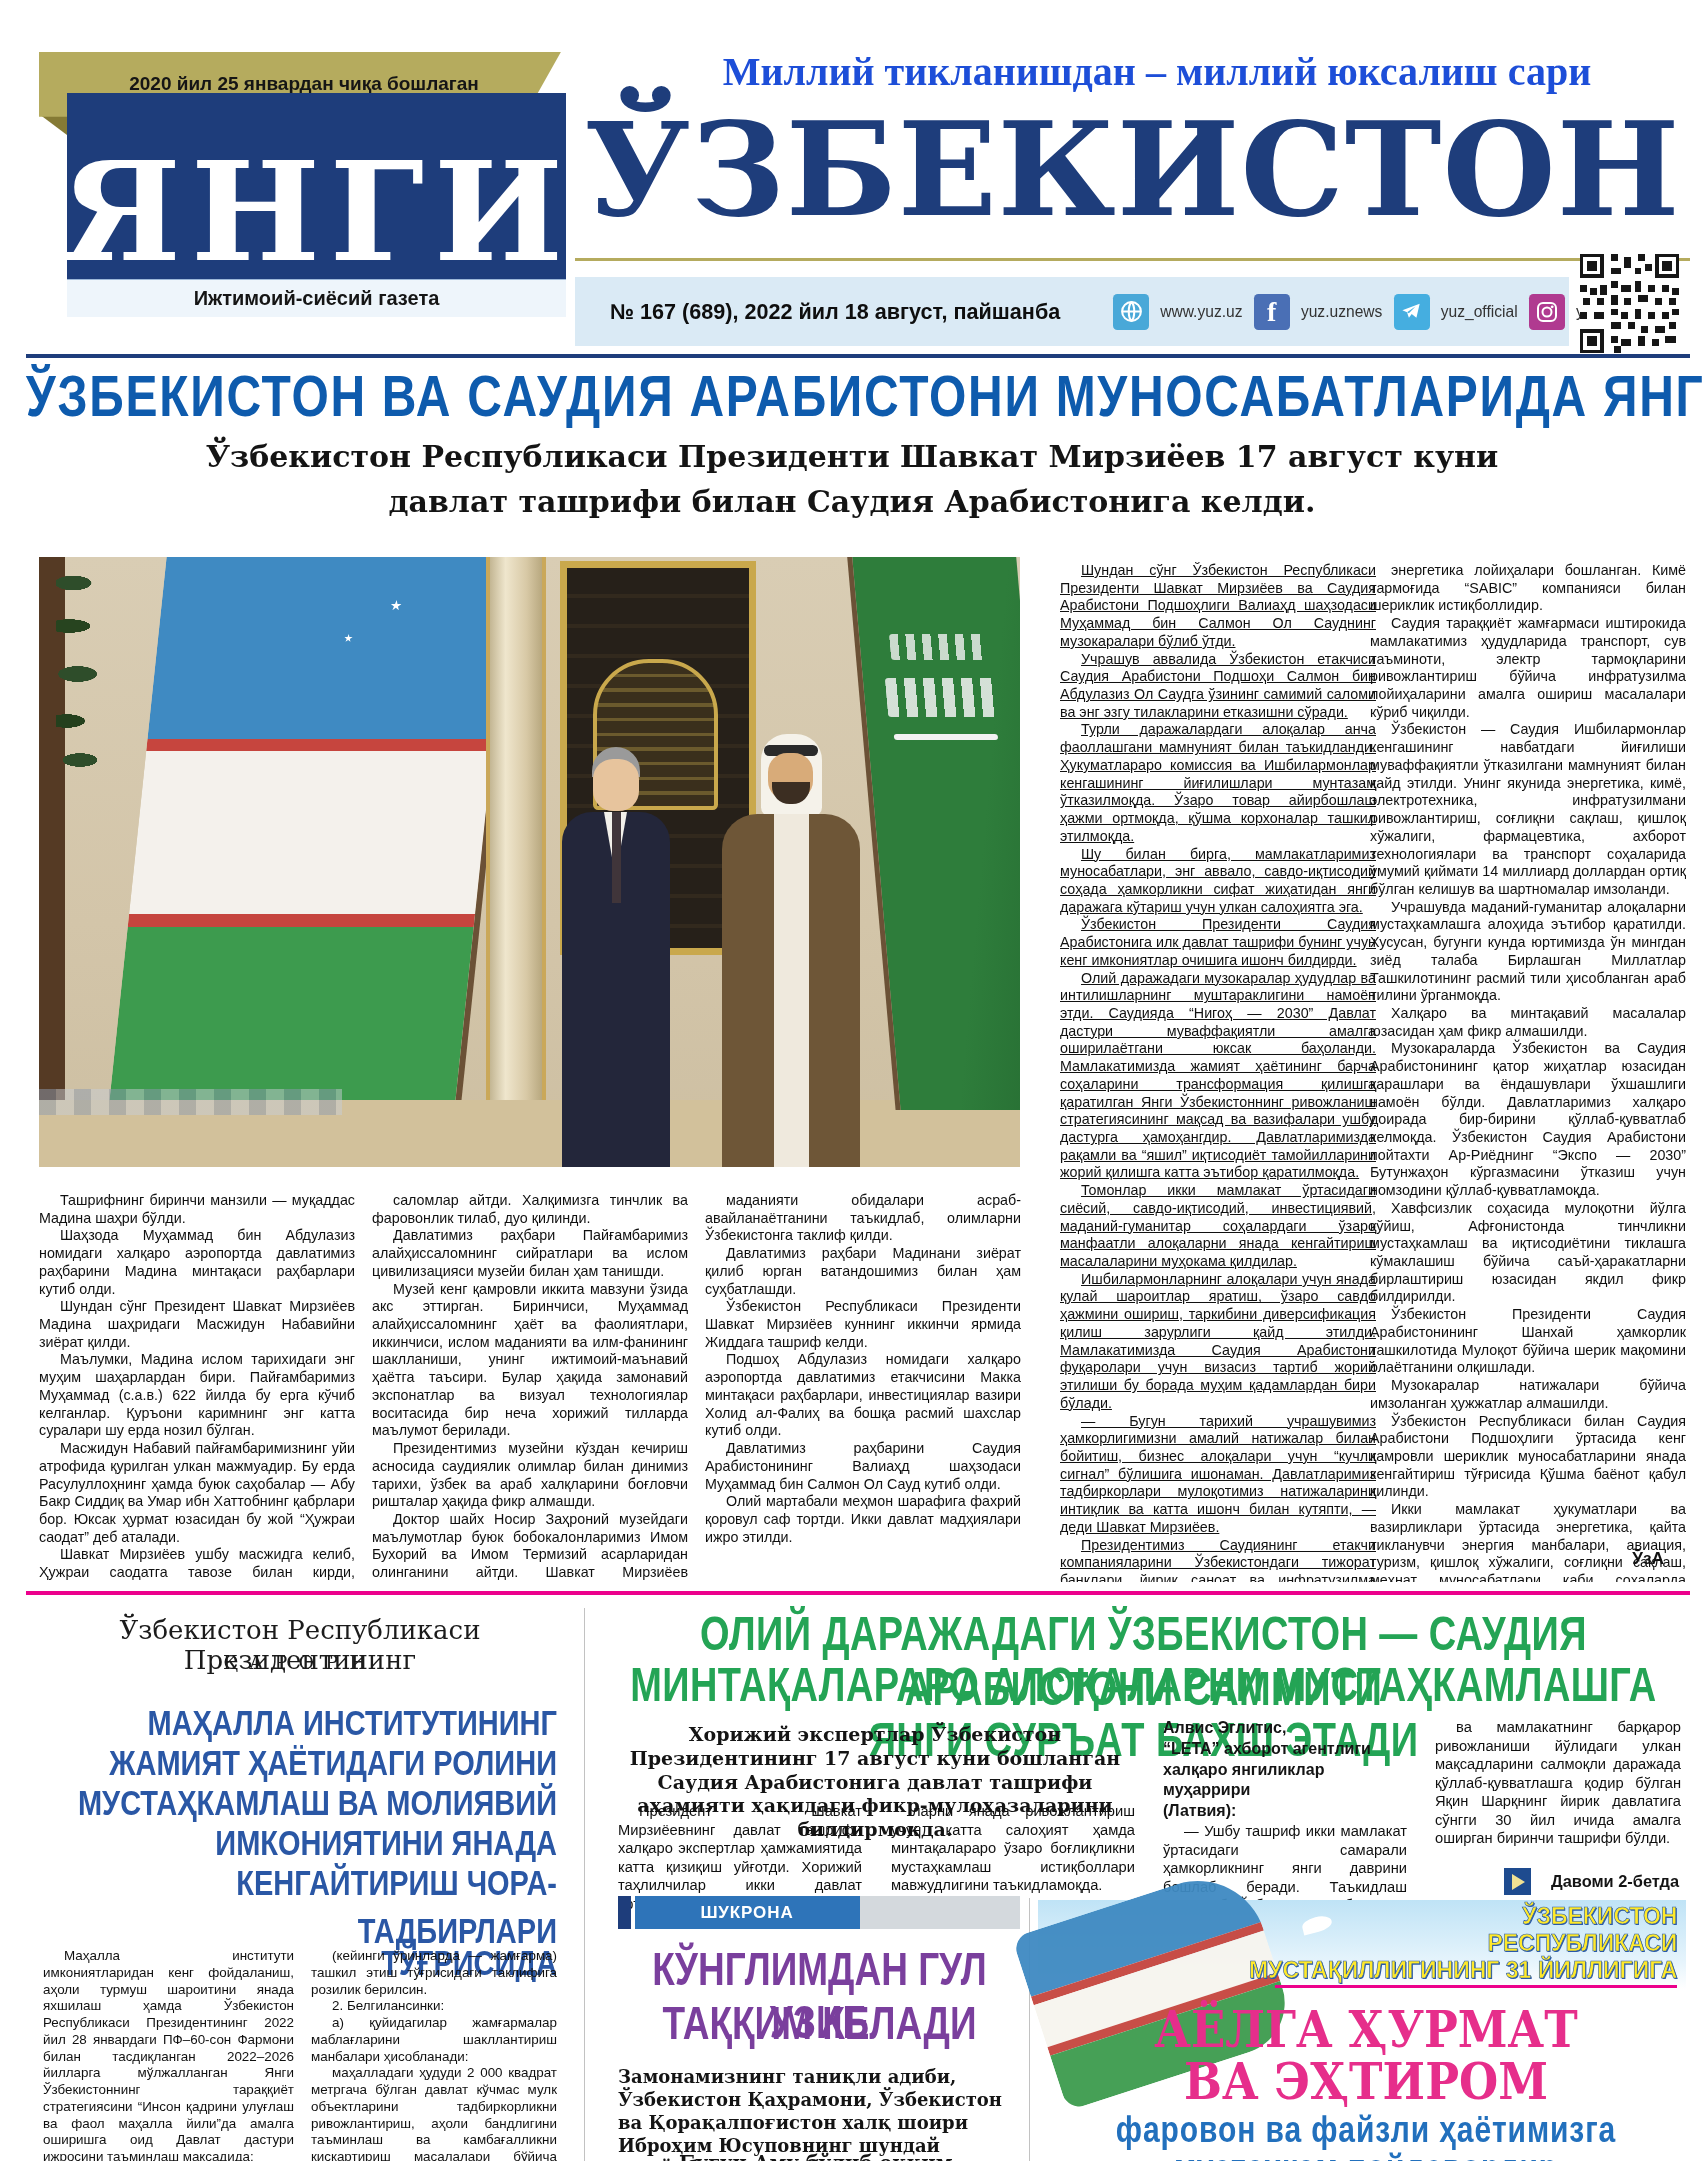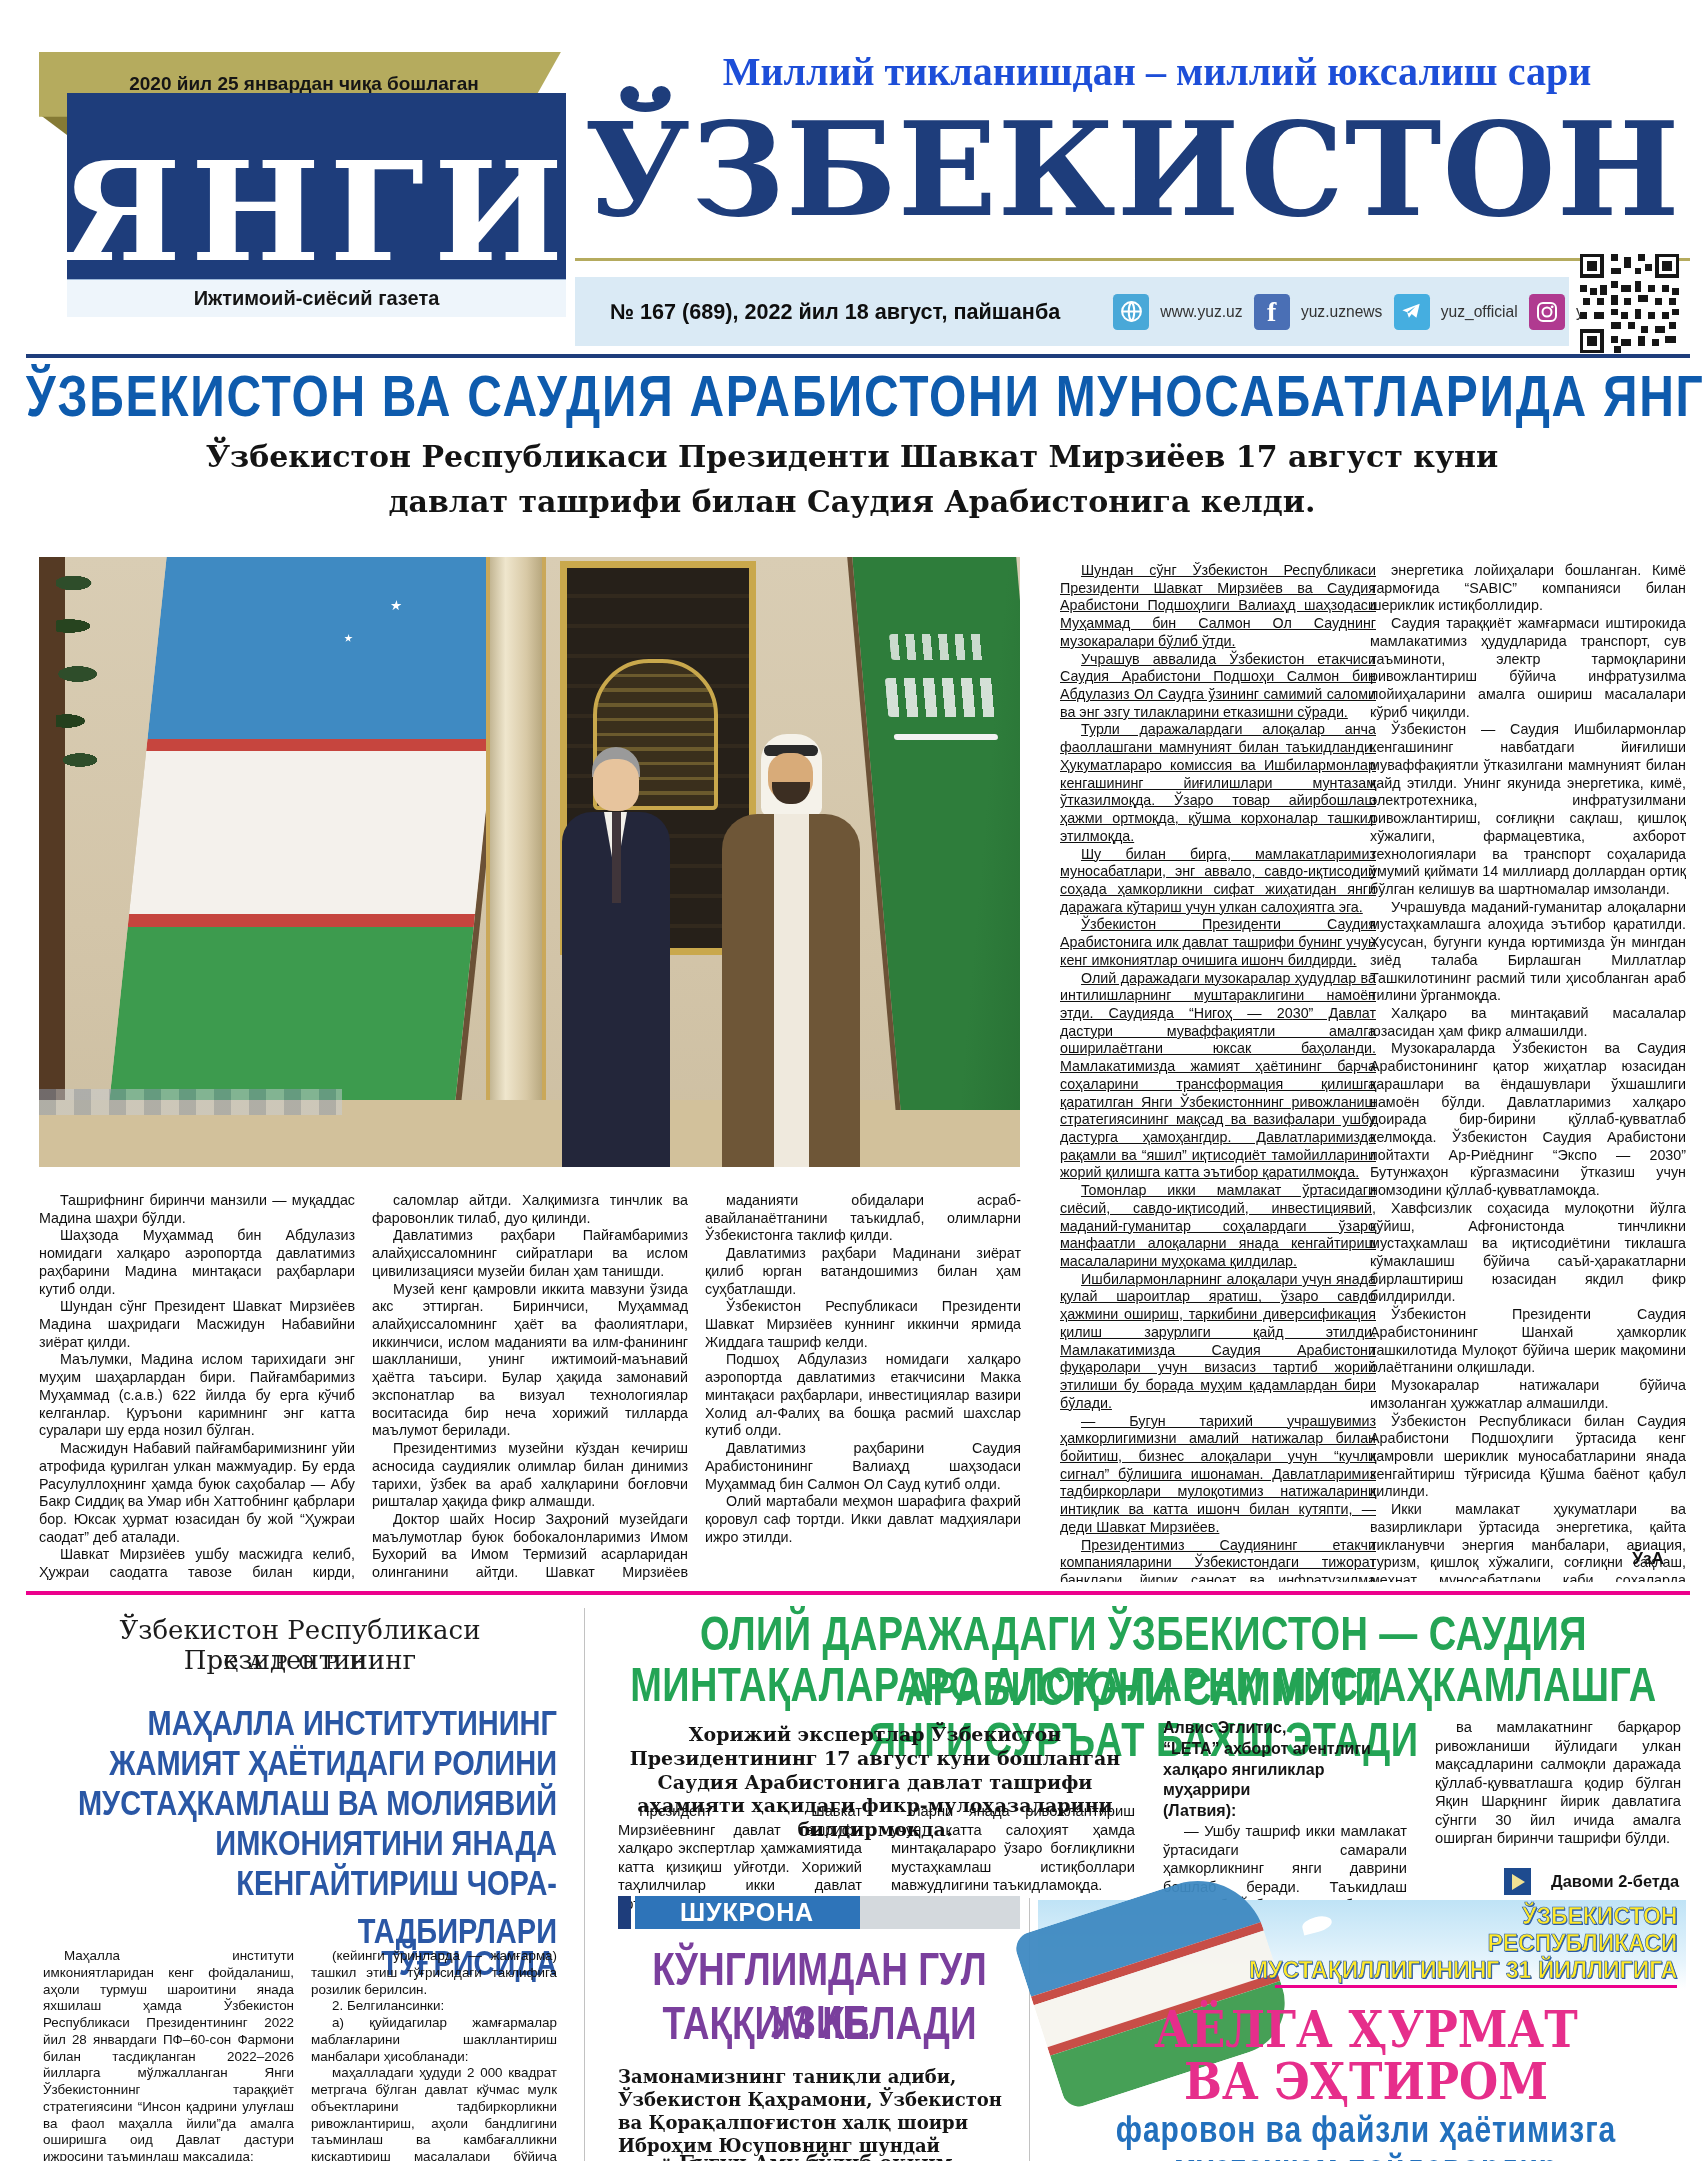--- a/index.html
+++ b/index.html
@@ -70,21 +70,21 @@
   .byline-line{font-weight:bold;font-size:16px;line-height:1.3;text-align:left;color:#141414;}
   
   .more{position:absolute;display:flex;align-items:center;gap:20px;}
   .more .sq{width:27px;height:27px;background:#1e4b8f;display:flex;align-items:center;justify-content:center;}
   .more .tri{width:0;height:0;border-left:13px solid #f0e193;border-top:8.2px solid transparent;border-bottom:8.2px solid transparent;margin-left:2.6px;}
   .more .lbl{font-weight:bold;font-size:16.4px;color:#141414;white-space:nowrap;}
   
   #shu-badge{left:618px;top:1896px;width:402px;height:33px;display:flex;align-items:stretch;}
   #shu-bar{width:13px;background:#1e3d7b;}
   #shu-box{width:225px;background:#2e74b9;display:flex;align-items:center;justify-content:center;margin-left:3.5px;}
-  #shu-box span{color:#fff;font-weight:bold;font-size:25px;letter-spacing:0.9px;}
+  #shu-box span{color:#fff;font-weight:bold;font-size:17px;letter-spacing:0.9px;}
   #shu-gray{flex:1;background:#d4d9dd;}
   #shu-h1{left:601px;top:1944px;width:437px;text-align:center;}
   #shu-h2{left:601px;top:1998px;width:437px;text-align:center;}
   .purpleh{display:inline-block;font-size:37px;font-weight:bold;color:#7a3f9d;transform:scaleY(1.25);transform-origin:top;}
   #shu-intro{left:618px;top:2066px;width:406px;text-align:left;font-family:"DejaVu Serif",serif;font-weight:bold;font-size:18px;line-height:1.27;color:#141414;}
   #poem{left:679px;top:2152px;width:346px;}
   #poem p{margin:0;font-family:"DejaVu Serif",serif;font-weight:bold;font-size:19.5px;line-height:1.18;color:#141414;}
   
   #ay-box{left:1038px;top:1900px;width:648px;height:89px;background:linear-gradient(180deg,#bfe3f6 0%,#e6f4fc 70%,#ffffff 100%);overflow:visible;}
   #ay-yellow{position:absolute;right:8.6px;top:2.6px;text-align:right;}

